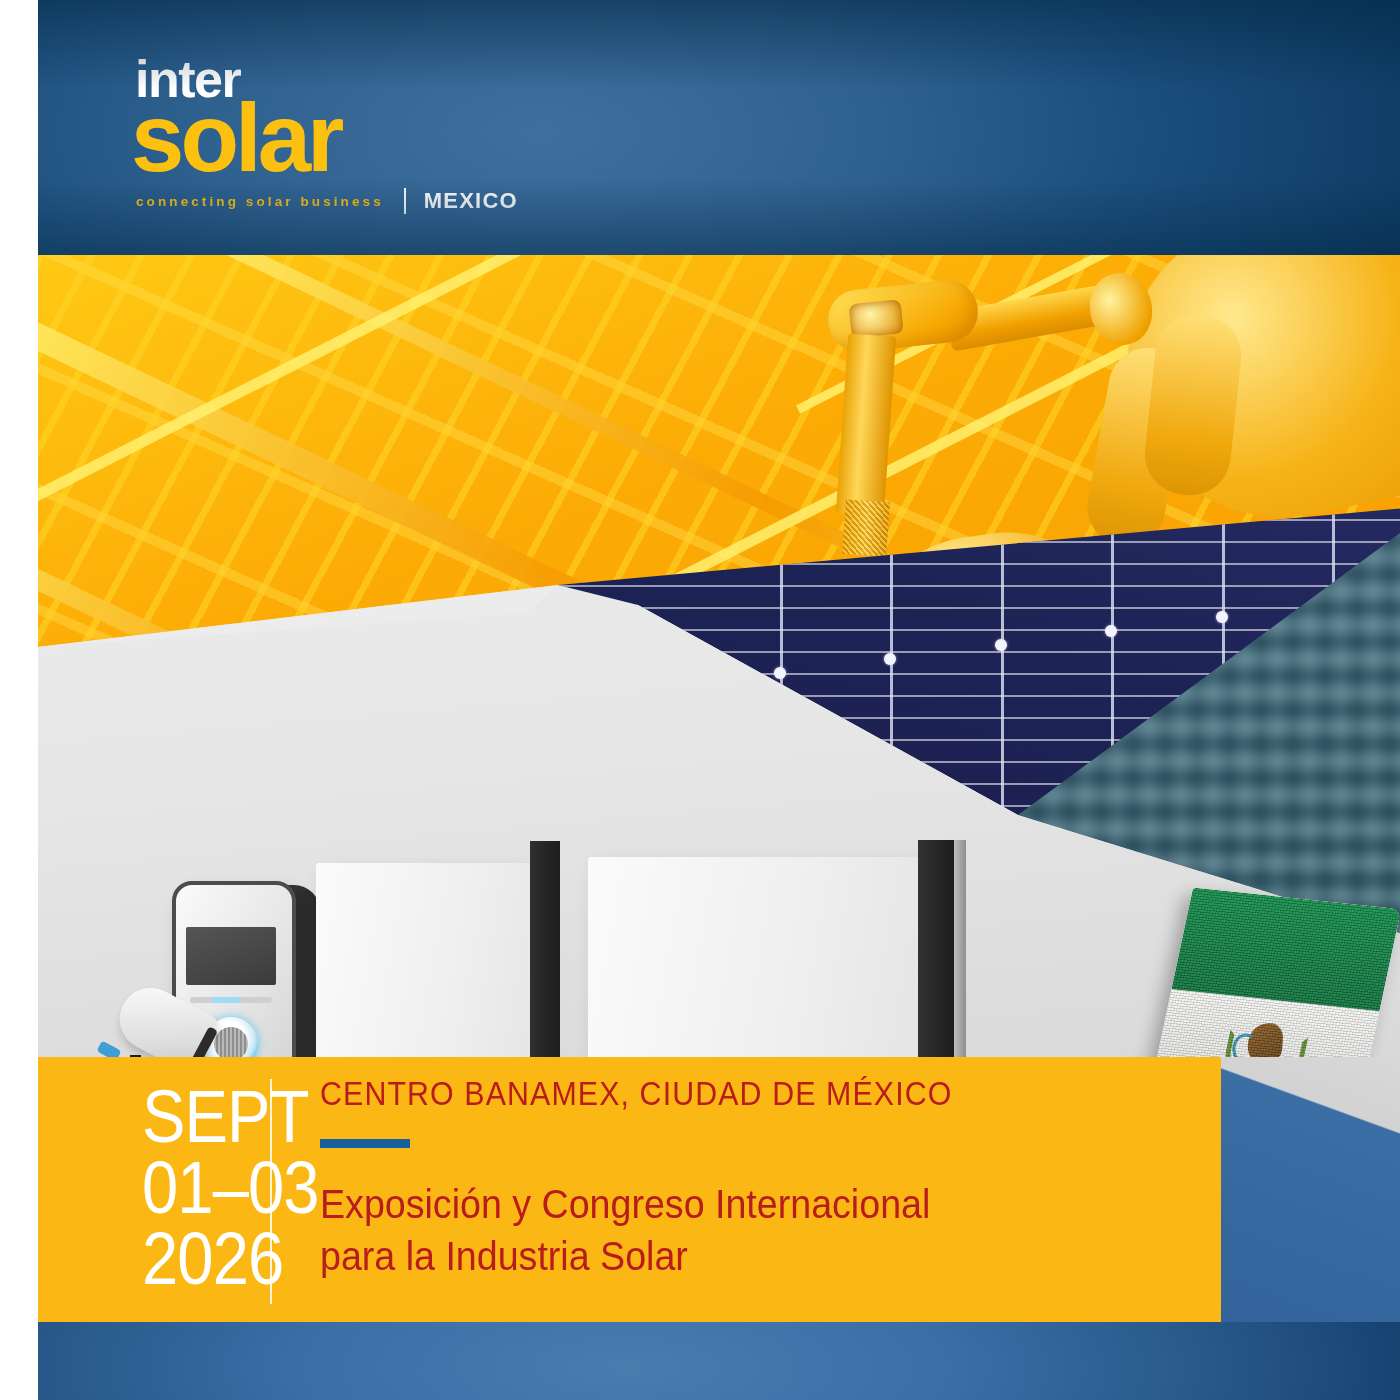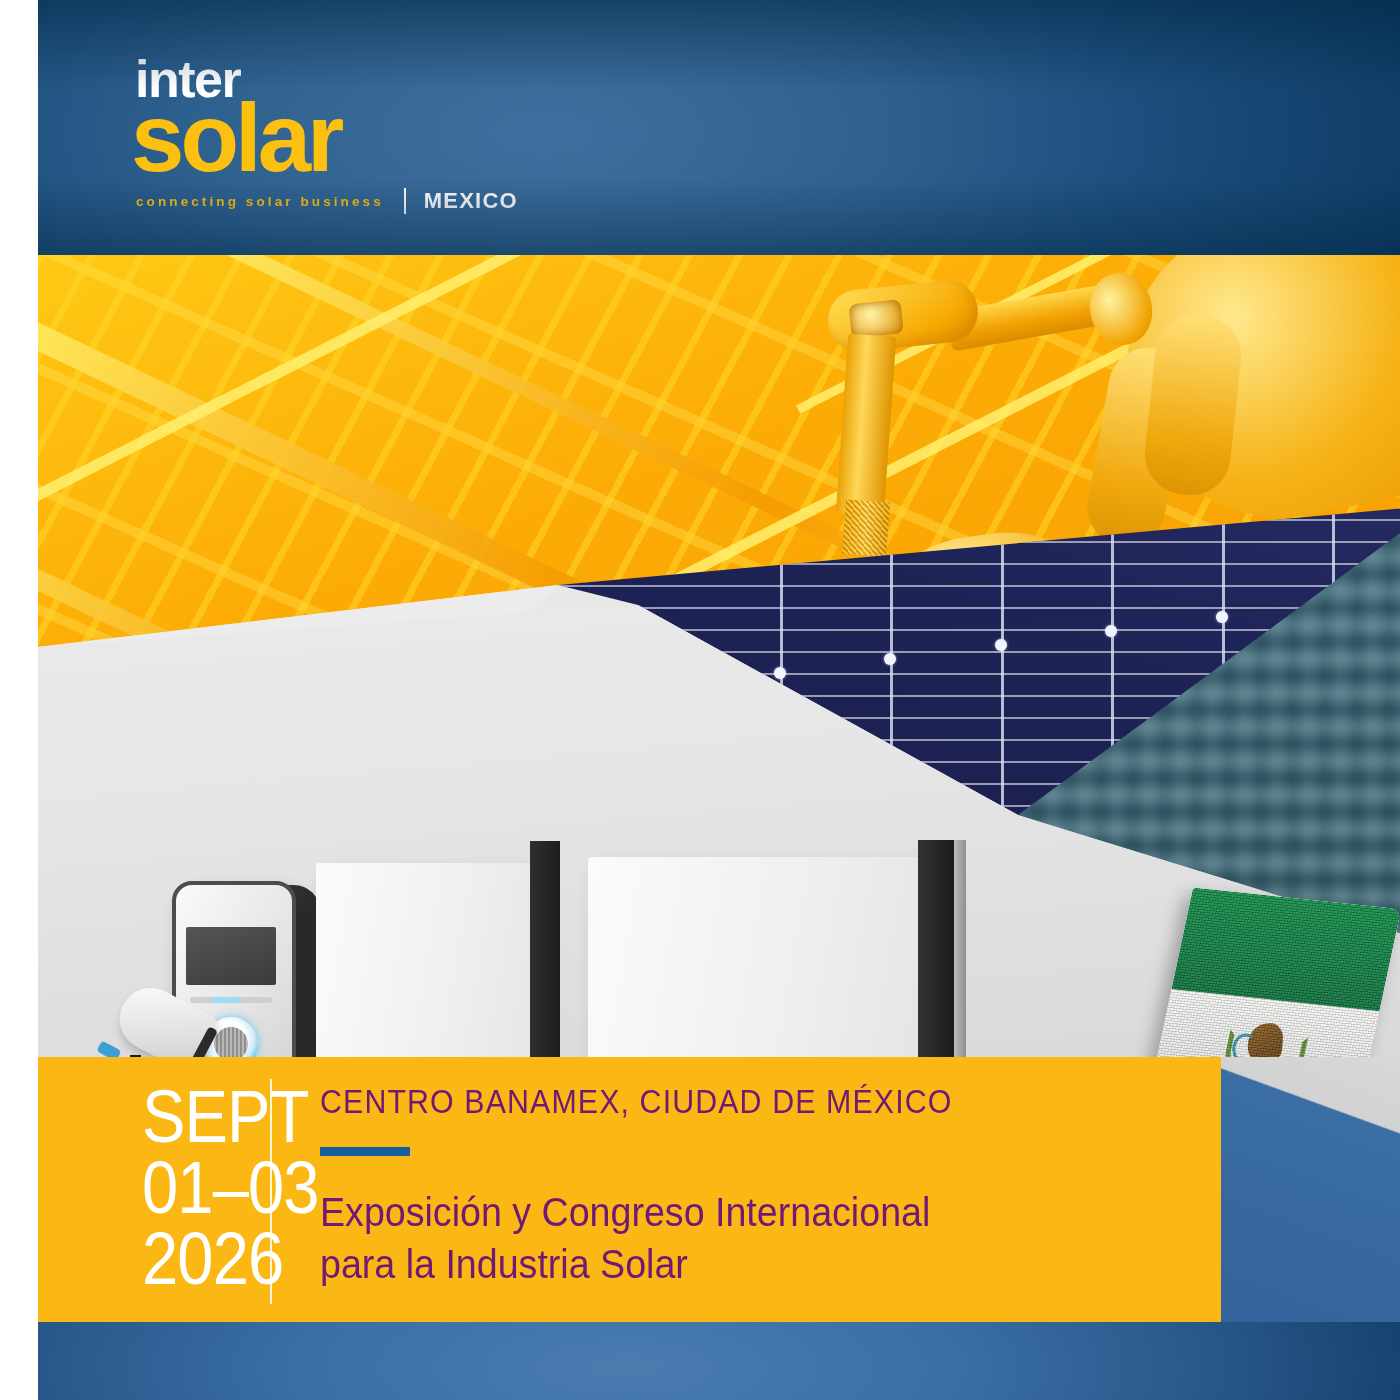--- a/index.html
+++ b/index.html
@@ -419,23 +419,23 @@
     transform-origin: left center;
     white-space: nowrap;
   }
   .divider {
     width: 2px;
     margin: 22px 0 18px 0;
     background: rgba(255,255,255,.85);
   }
   .info {
     padding-left: 48px;
-    padding-top: 26px;
+    padding-top: 18px;
     box-sizing: border-box;
-    color: #701a75;
+    color: #b91c1c;
   }
   .venue {
     font-family: "Liberation Sans Narrow", "Liberation Sans", sans-serif;
     font-size: 33px;
     letter-spacing: 1.2px;
     font-weight: normal;
     transform: scaleX(.92);
     transform-origin: left center;
     white-space: nowrap;
   }

